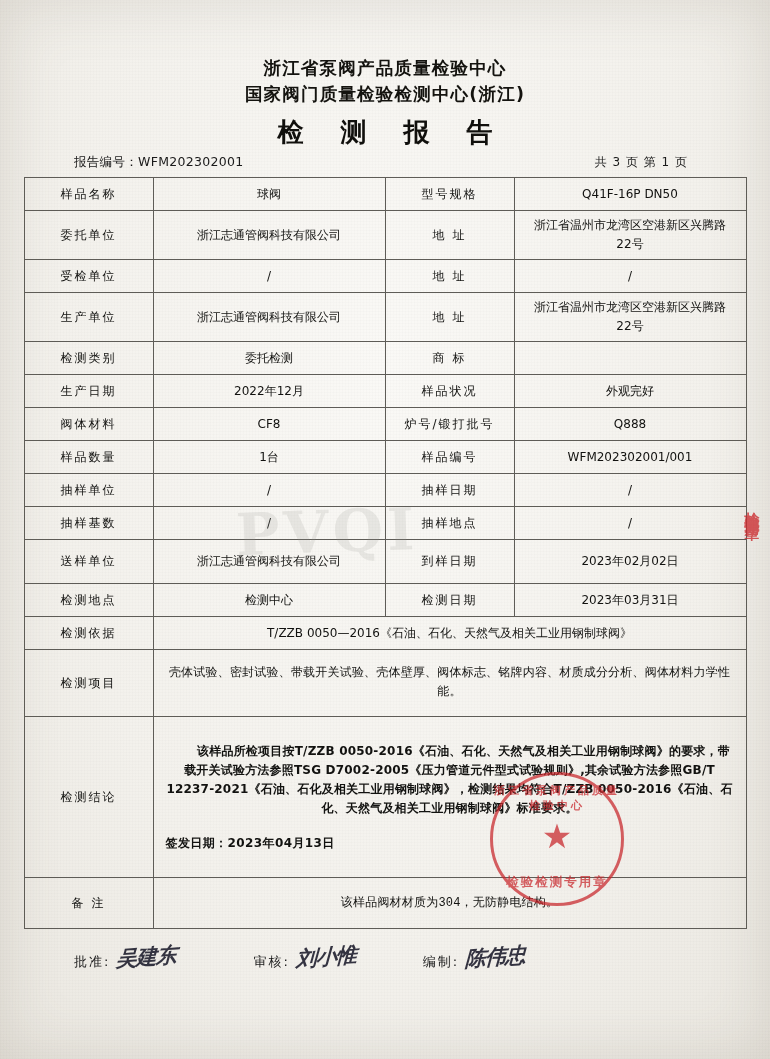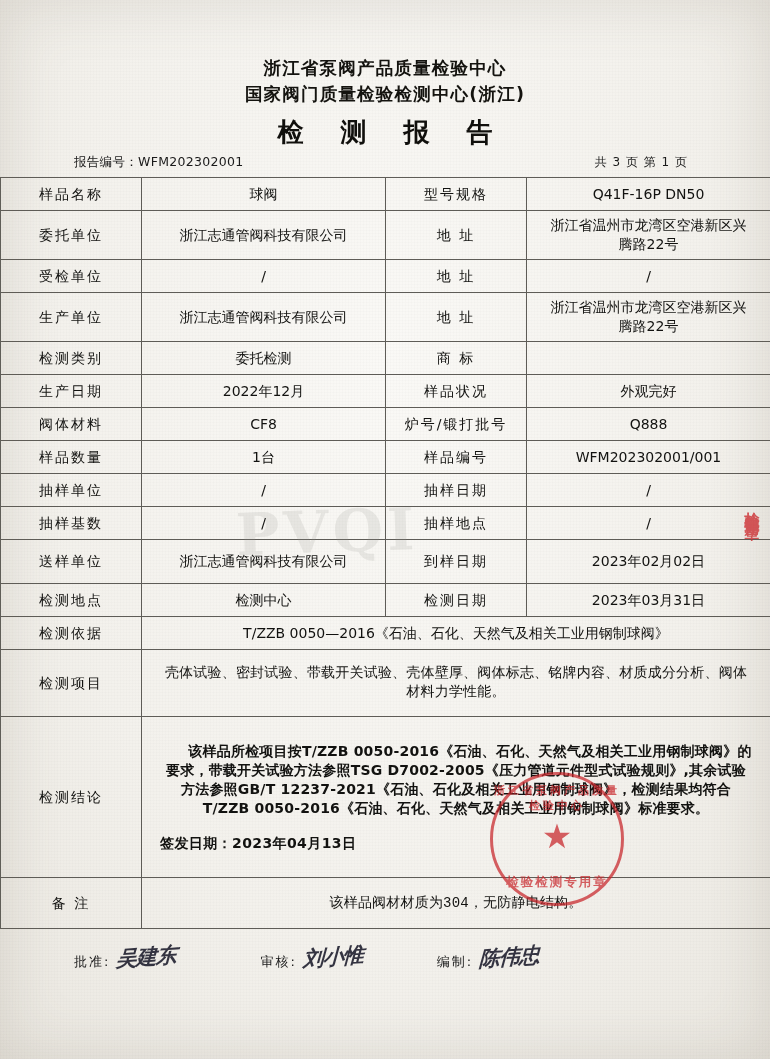--- a/index.html
+++ b/index.html
@@ -78,23 +78,23 @@
 
   table.main {
     border-collapse: collapse;
     margin: 0 auto;
     width: 622px;
     table-layout: fixed;
     background: transparent;
   }
   table.main td {
     border: 1px solid #5e5c57;
-    font-size: 14px;
+    font-size: 12px;
     line-height: 19px;
-    padding: 5px 18px;
+    padding: 5px 12px;
     vertical-align: middle;
     text-align: center;
     color: #121210;
   }
   td.lbl {
     letter-spacing: 2px;
     width: 104px;
   }
   td.val {
     width: 207px;
@@ -132,21 +132,21 @@
     margin-top: 16px;
     margin-right: 66px;
     letter-spacing: 0.4px;
   }
 
   .footer-sign {
     display: flex;
     margin: 14px 74px 0 74px;
     font-size: 13px;
     align-items: flex-end;
-    gap: 8px;
+    gap: 1px;
   }
   .sign-cell {
     display: flex;
     align-items: flex-end;
   }
   .sign-cell .k { letter-spacing: 2px; }
   .handwrite {
     font-family: "DejaVu Serif", "Liberation Serif", serif;
     font-style: italic;
     font-size: 21px;

